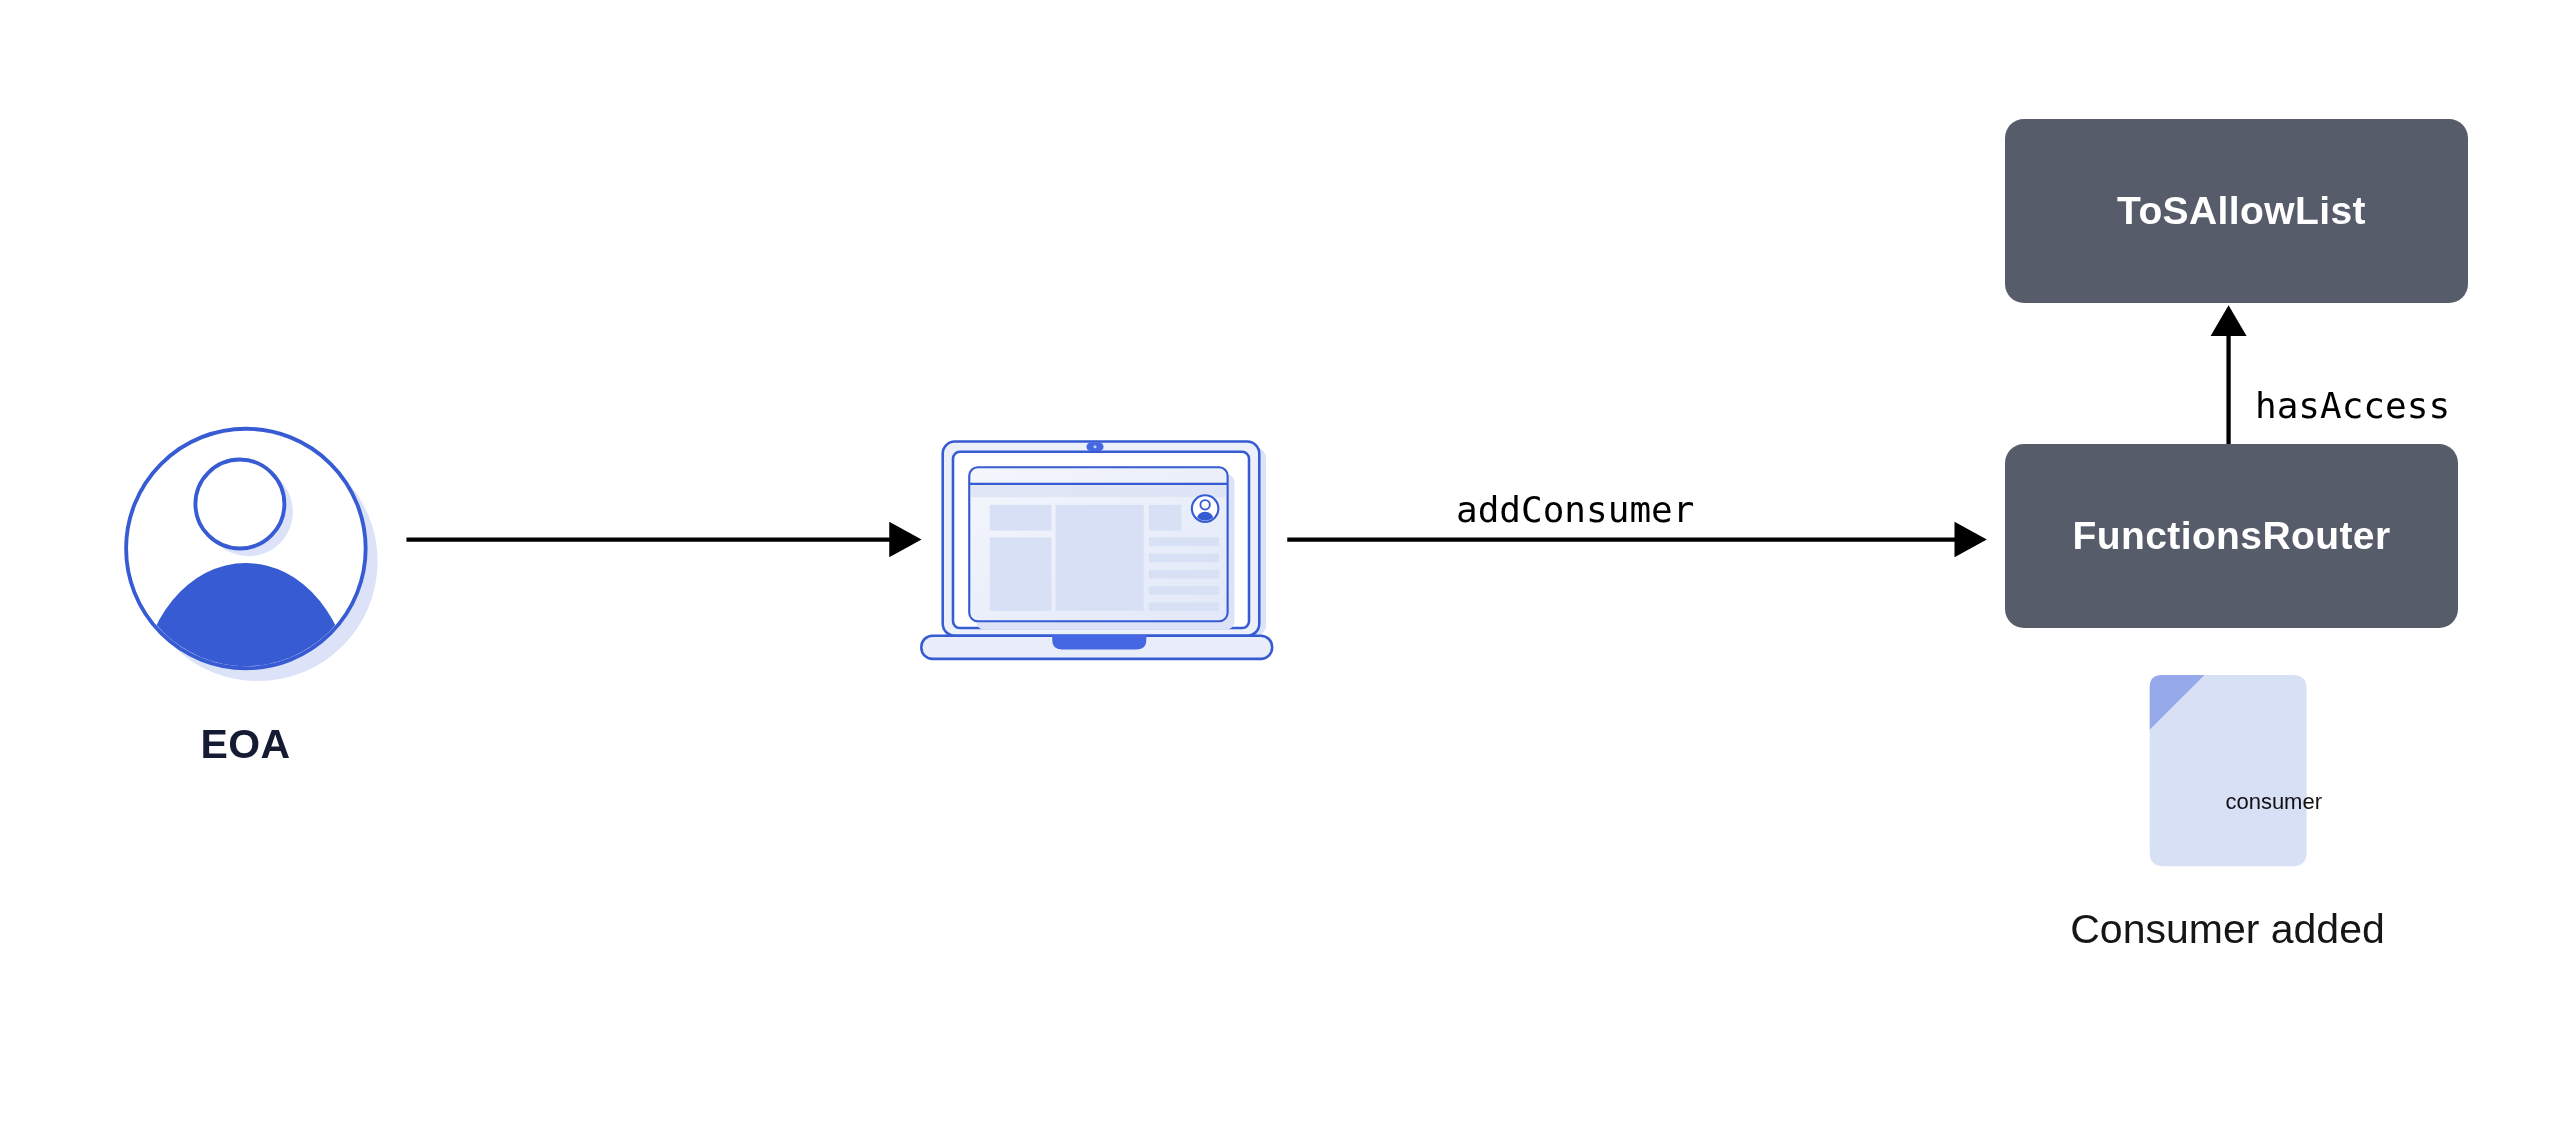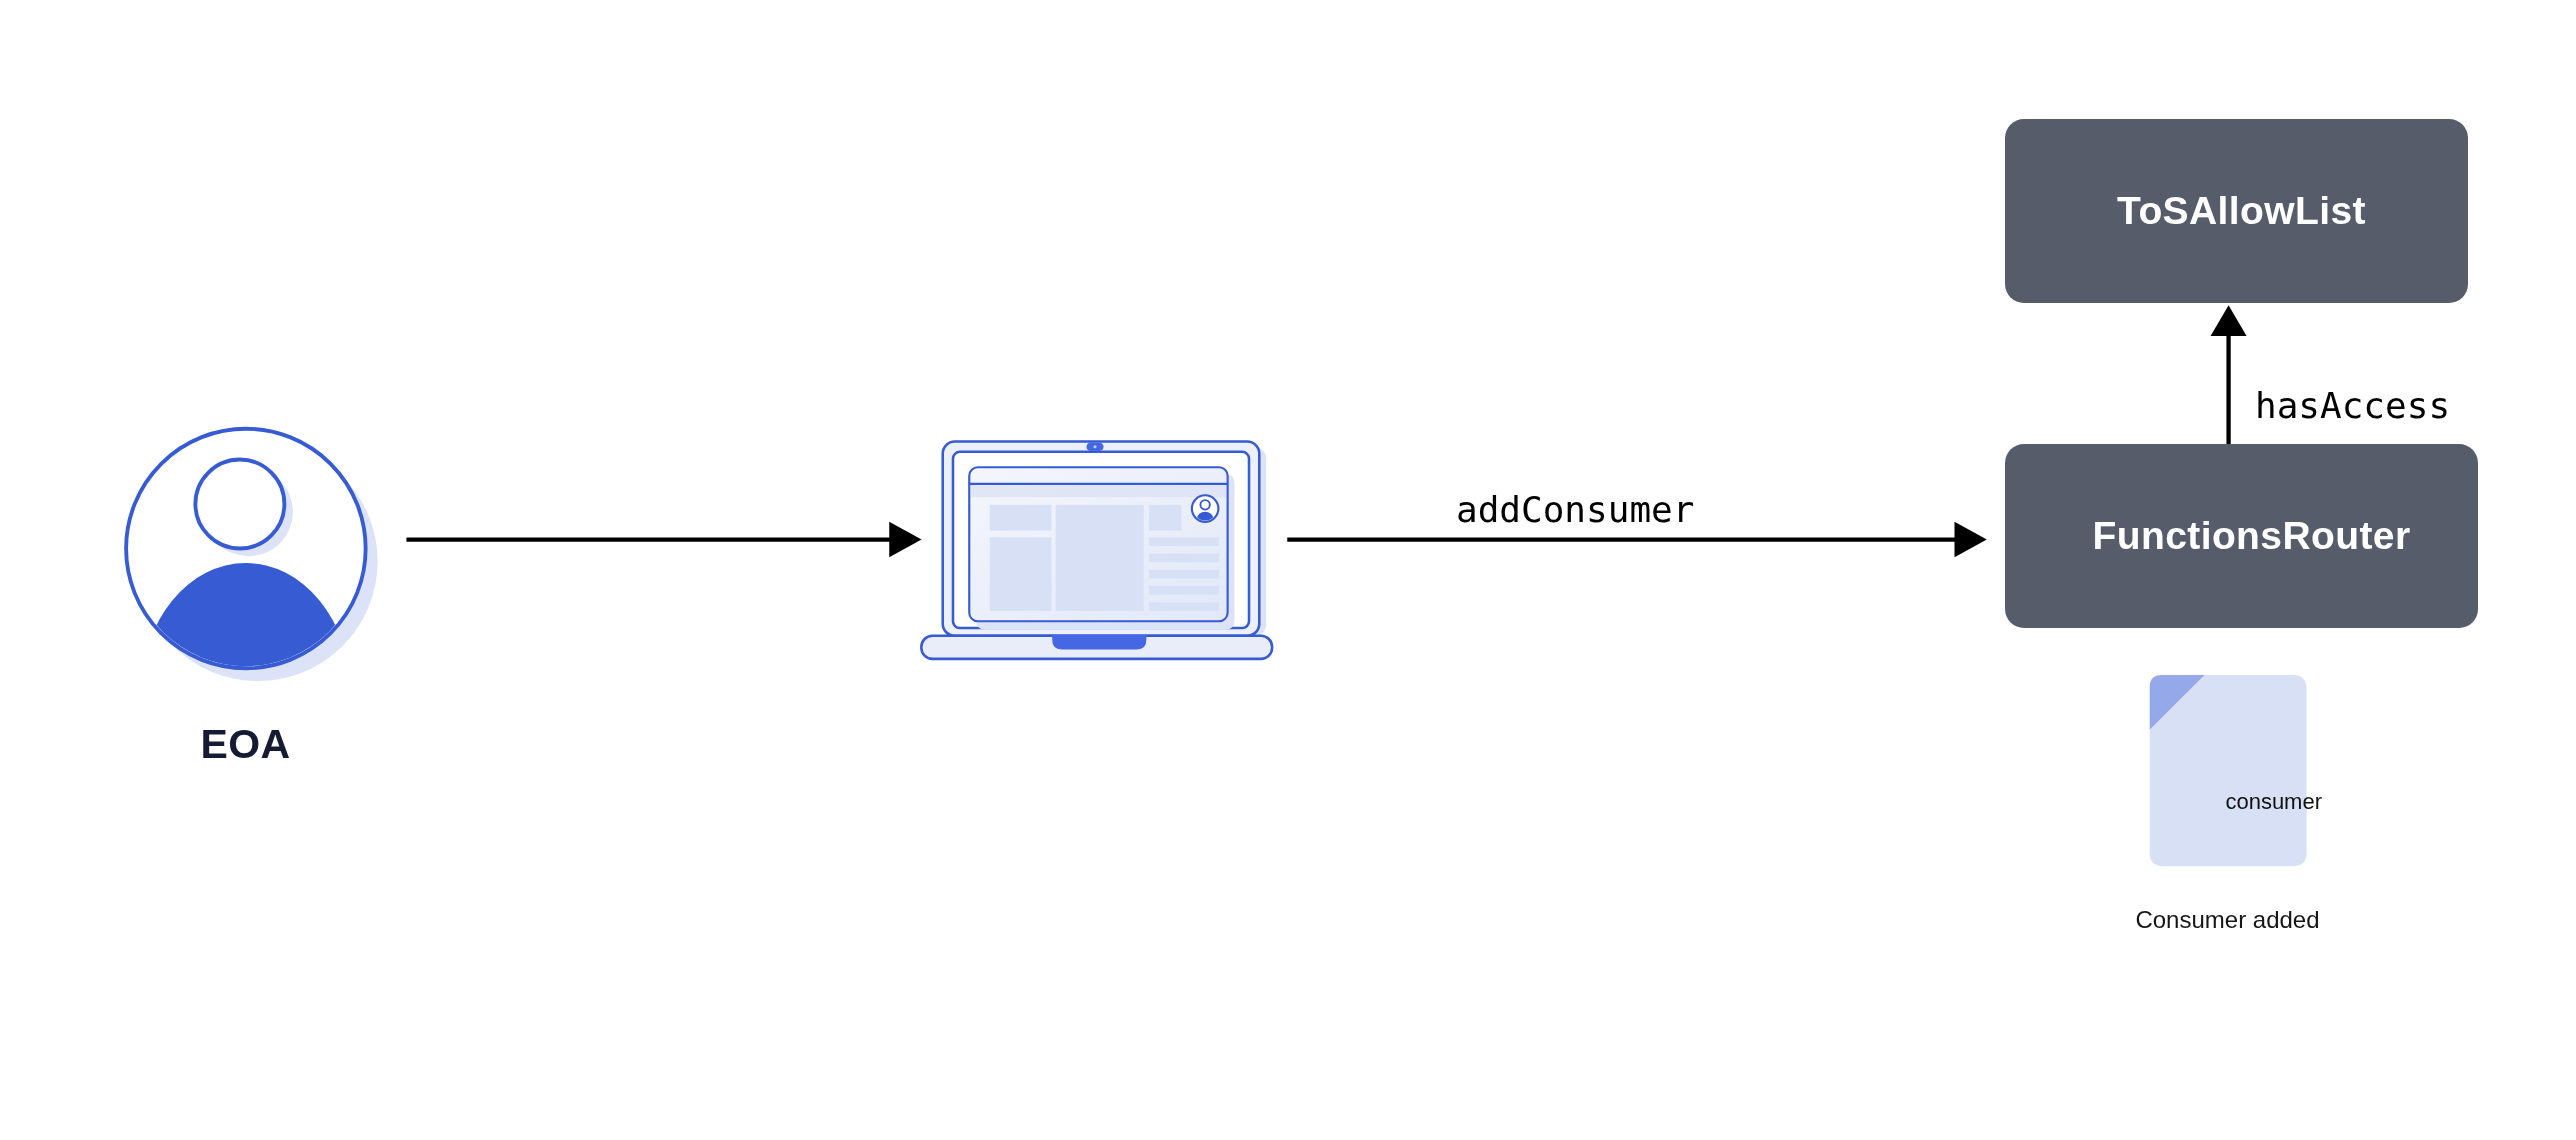--- a/index.html
+++ b/index.html
@@ -44,23 +44,23 @@
     border-radius:19px;
     display:flex;align-items:center;justify-content:center;
   }
   .contract-box .box-label{
     color:#FFFFFF;
     font-weight:bold;
     font-size:39px;
     letter-spacing:0.4px;
   }
   .box-tos{top:119px;padding-left:10px;}
-  .box-router{top:444px;padding-left:20px;}
+  .box-router{top:444px;}
   .caption{
-    font-size:24px;
+    font-size:41px;
     color:#161616;
     text-align:center;
   }
   .doc-text{
     font-size:22px;
     color:#111111;
     text-align:center;
   }
   svg{display:block;}
 </style>

